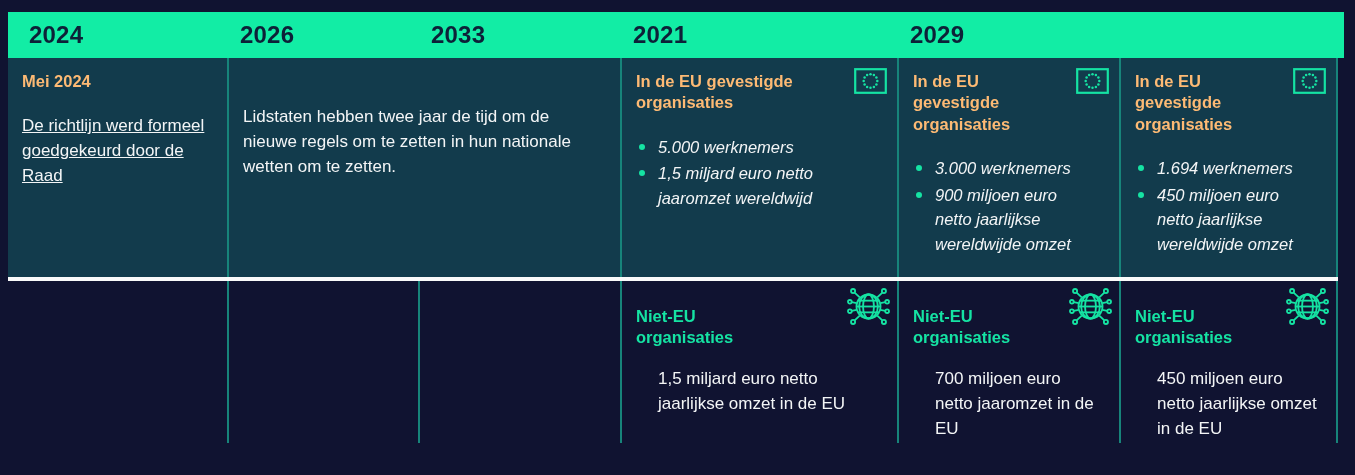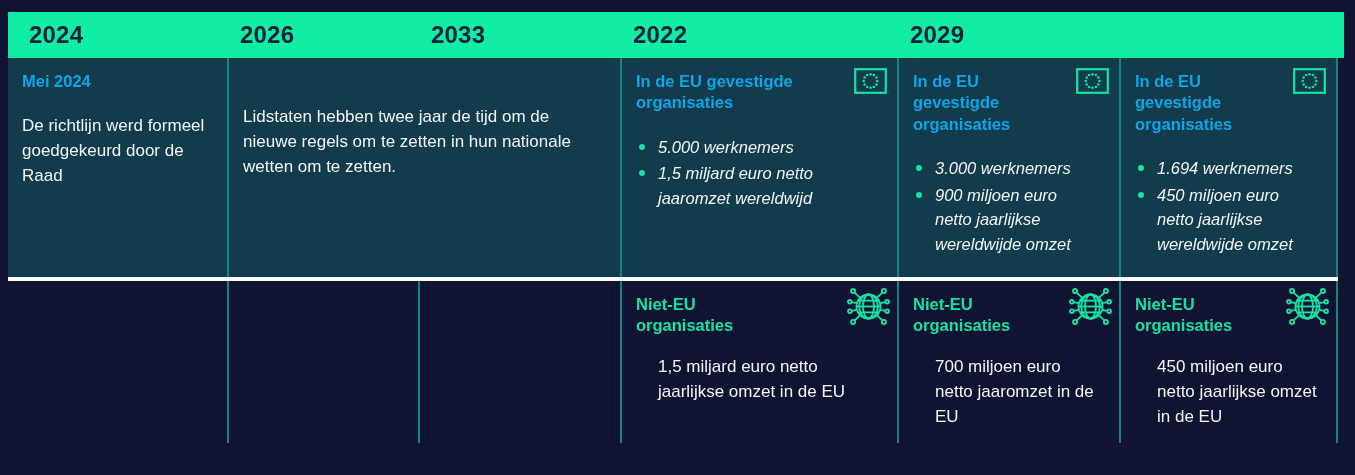--- a/index.html
+++ b/index.html
@@ -29,25 +29,25 @@
   .band .year.first{padding-left:21px;}
   
   .row{position:absolute;left:8px;width:1330px;display:grid;}
   .row .cell{box-sizing:border-box;position:relative;padding:13px 10px 0 14px;}
   .upper{
     top:58px;height:219px;background:var(--upper-bg);
     grid-template-columns:219px 393px 277px 222px 219px;
   }
   .upper .cell + .cell{border-left:2px solid var(--div-teal);}
   .upper .cell:last-child{border-right:2px solid var(--div-teal);}
-  .cell-title{font-weight:bold;font-size:16.5px;line-height:1.3;color:#0ea5e9;}
+  .cell-title{font-weight:bold;font-size:16.5px;line-height:1.3;color:#fdba74;}
   .c-eu .cell-title{padding-right:40px;}
-  .cell-title.teal{color:var(--accent);max-width:150px;}
+  .cell-title.teal{color:var(--accent);max-width:150px;margin-top:12px;}
   p.body{margin:0;font-size:17px;line-height:1.47;color:var(--body-text);}
-  .c-2024 p.body{margin-top:22px;max-width:196px;}
+  .c-2024 p.body{margin-top:22px;max-width:196px;text-decoration:underline;}
   .c-2526 p.body{margin-top:34px;padding-right:14px;}
   ul.bullets{list-style:none;margin:21px 0 0;padding:0;font-style:italic;}
   ul.bullets li{
     position:relative;padding:0 14px 2px 22px;font-size:16.5px;line-height:1.48;
     color:var(--body-text);
   }
   ul.bullets li::before{
     content:"";position:absolute;left:3px;top:9px;width:6px;height:6px;
     border-radius:50%;background:var(--accent);
   }
@@ -68,21 +68,21 @@
 </style>
 </head>
 <body>
 
 <div class="stage">
 
   <div class="band">
     <div class="year first">2024</div>
     <div class="year">2026</div>
     <div class="year">2033</div>
-    <div class="year">2022</div>
+    <div class="year">2021</div>
     <div class="year">2029</div>
   </div>
 
   <div class="row upper">
 
     <div class="cell c-2024">
       <div class="cell-title">Mei 2024</div>
       <p class="body">De richtlijn werd formeel goedgekeurd door de Raad</p>
     </div>
 

